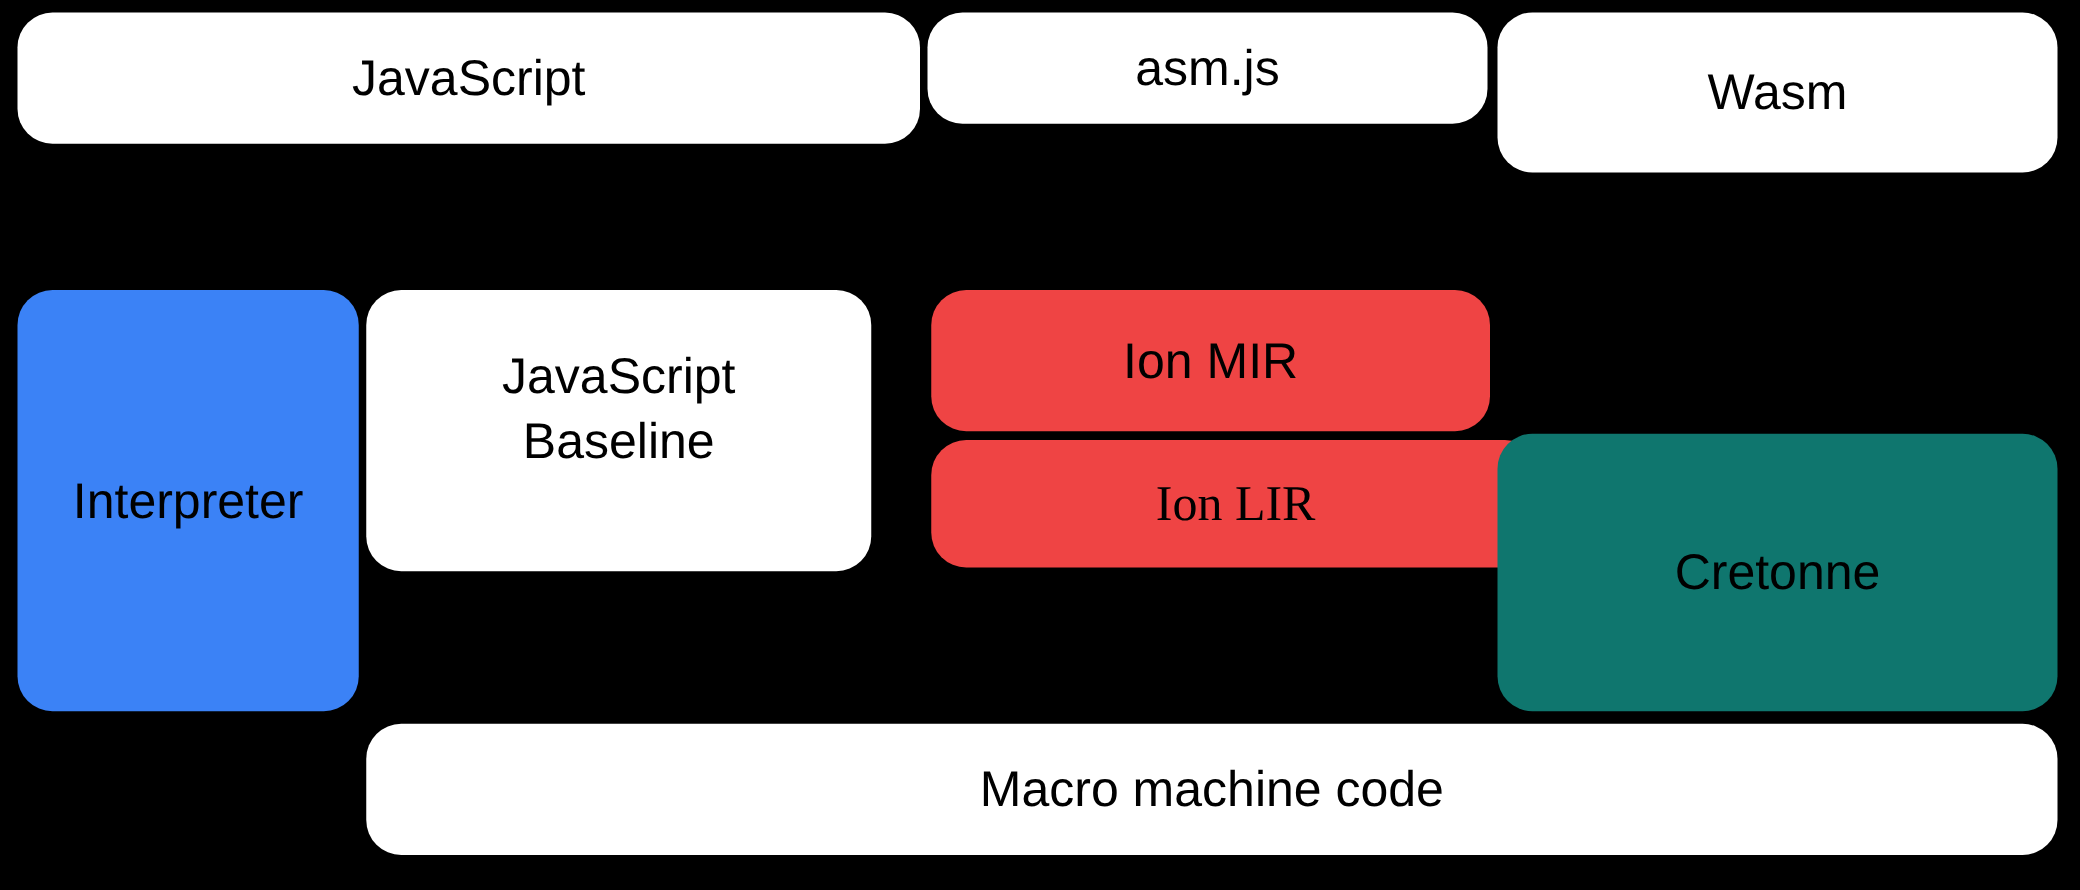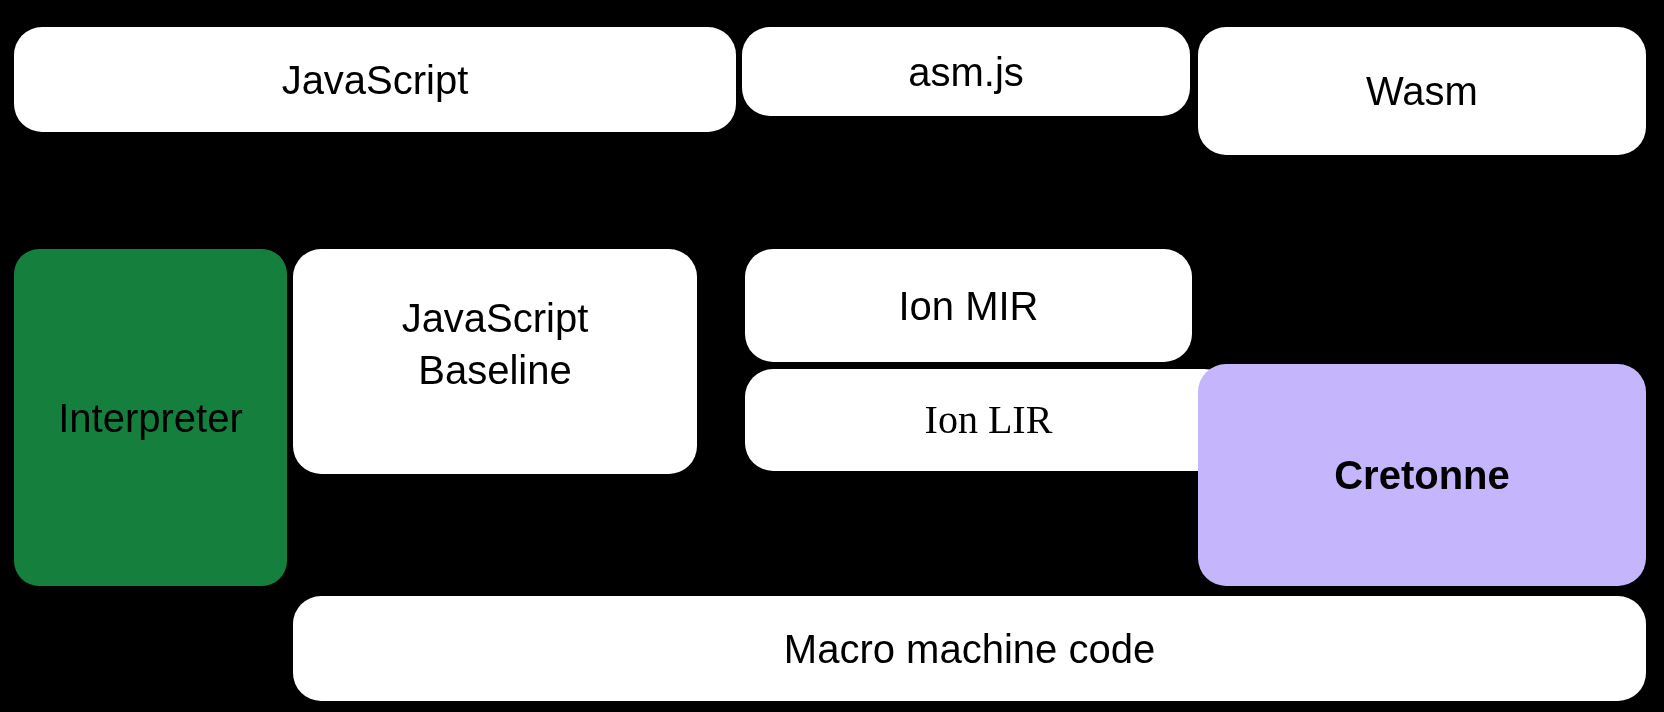--- a/index.html
+++ b/index.html
@@ -20,25 +20,24 @@
     background: #ffffff;
     color: #000000;
     border-radius: 28px;
     display: flex;
     align-items: center;
     justify-content: center;
     text-align: center;
     font-size: 40px;
     line-height: 1.3;
     box-sizing: border-box;
-    margin-top: 17px;
   }
-  .node.gray  { background: #15803d; border-radius: 25px; }
-  .node.green { background: #ffffff; }
-  .node.pink  { background: #c4b5fd; font-weight: bold; }
+  .node.gray  { background: #3b82f6; }
+  .node.green { background: #ef4444; }
+  .node.pink  { background: #0f766e; }
 
   
   .n-javascript { left: 14px;   top: 10px;  width: 722px; height: 105px; }
   .n-asmjs      { left: 742px;  top: 10px;  width: 448px; height: 89px; }
   .n-wasm       { left: 1198px; top: 10px;  width: 448px; height: 128px; }
 
   
   .n-bytecode    { left: 14px;  top: 125px; width: 952px; height: 97px; }
   .n-baldrmonkey { left: 976px; top: 125px; width: 452px; height: 97px; }
 

